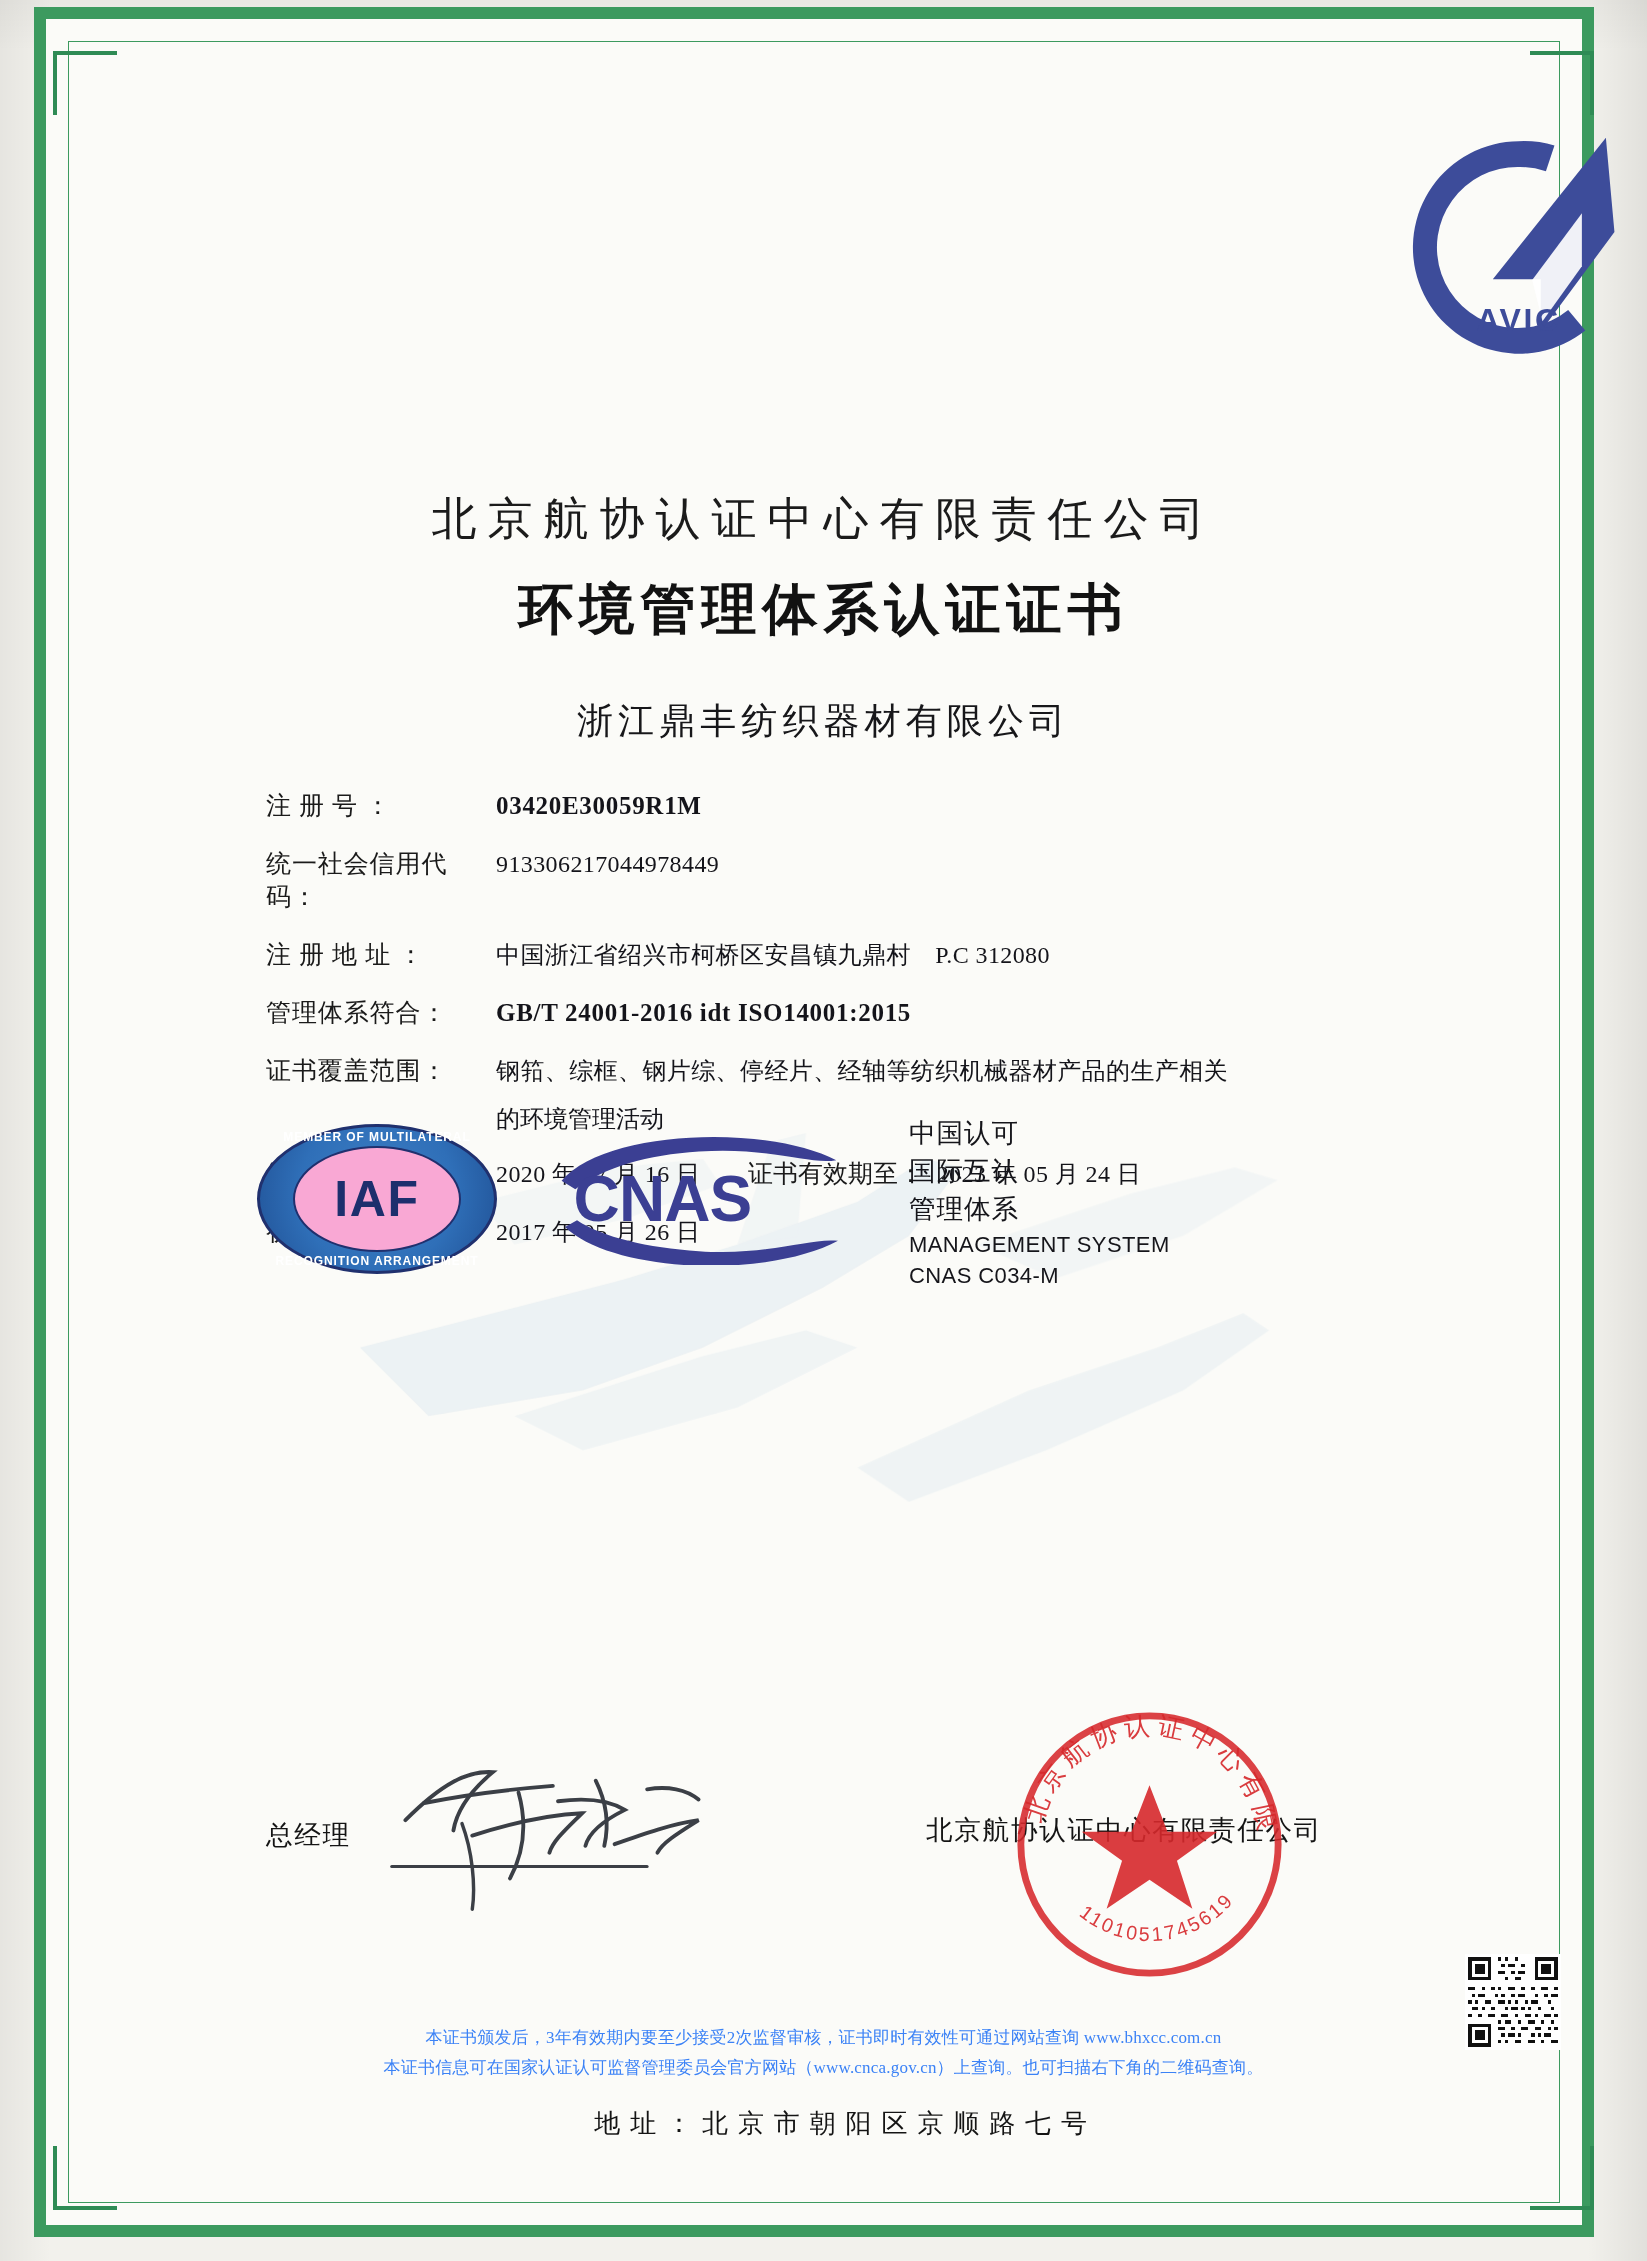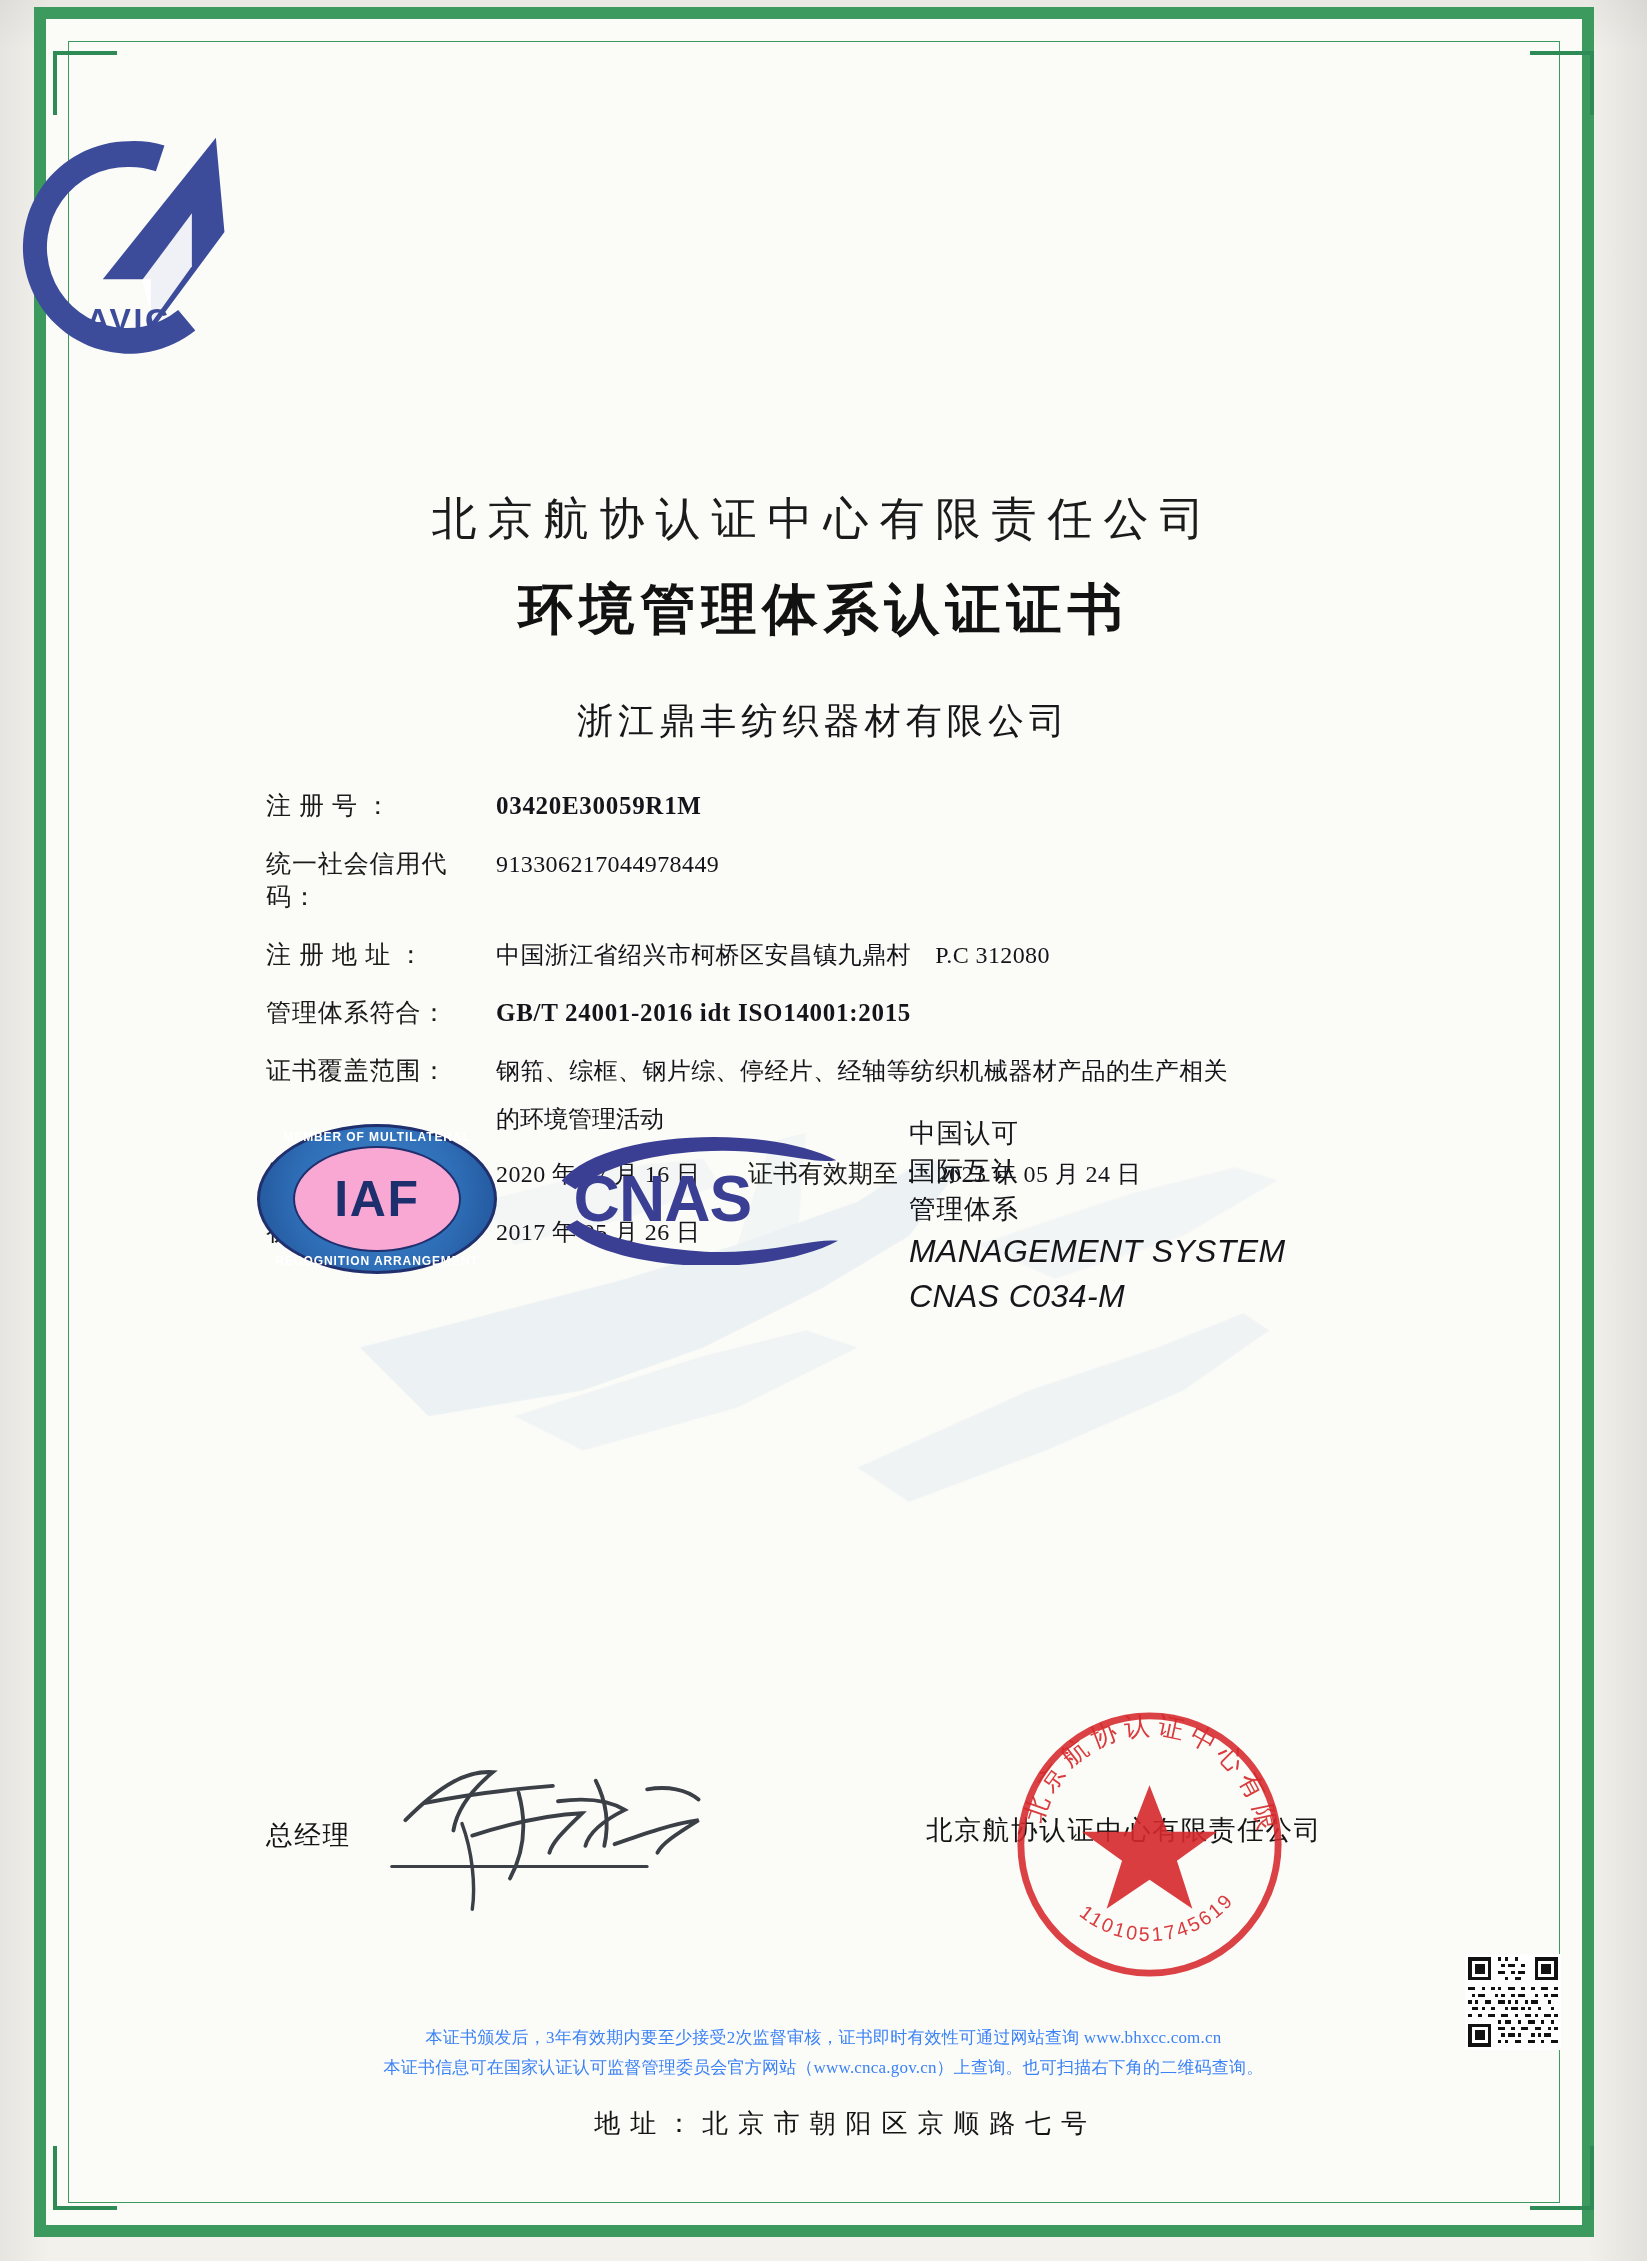--- a/index.html
+++ b/index.html
@@ -69,21 +69,21 @@
     opacity: 0.16;
     pointer-events: none;
   }
 
   
   .logo-wrap {
     position: absolute;
     left: 0; right: 0;
     top: 129px;
     display: flex;
-    justify-content: flex-start;
+    justify-content: flex-end;
   }
   .logo {
     width: 257px; height: 249px;
     position: relative;
   }
   .logo-text {
     position: absolute;
     left: 50%;
     transform: translateX(-50%);
     bottom: 39px;
@@ -237,23 +237,22 @@
     left: 652px; top: -8.6px;
     line-height: 1.42;
   }
   .cnas-side div {
     font-size: 26.6px;
     color: #15151a;
     letter-spacing: 0.9px;
   }
   .cnas-side div.latin {
     font-family: "Liberation Sans", sans-serif;
-    font-size: 32px;
+    font-size: 22px;
     letter-spacing: 0.4px;
-    font-style: italic;
   }
 
   
   .sign-label {
     position: absolute;
     left: 266px;
     top: 1817px;
     font-size: 26.6px;
     color: #141414;
     letter-spacing: 1.7px;

